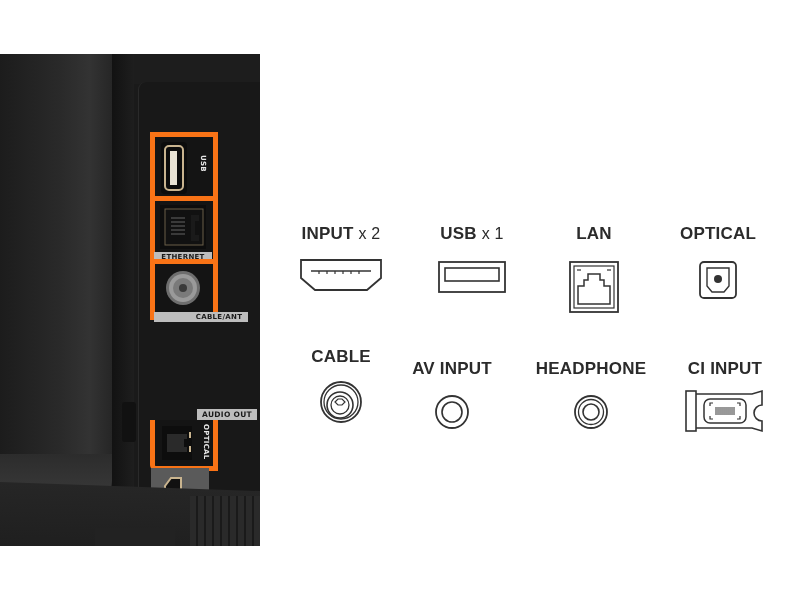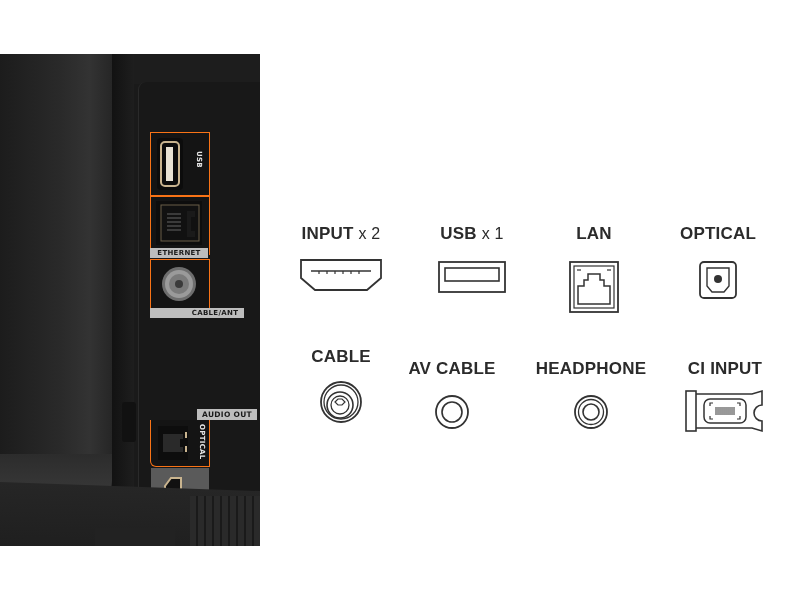--- a/index.html
+++ b/index.html
@@ -46,21 +46,21 @@
     .base-ribs {
       position: absolute; left: 190px; top: 442px; width: 70px; height: 50px;
       background: repeating-linear-gradient(90deg, #2a2a2a 0 6px, #1a1a1a 6px 8px);
     }
     .base-rect {
       position: absolute; left: 95px; top: 474px; width: 80px; height: 18px; background: #222;
     }
 
     
     .port-box {
-      position: absolute; border: 1px solid #f97316; background: #141414;
+      position: absolute; border: 5px solid #f97316; background: #141414;
     }
     .port-label {
       position: absolute; background: #bdbdbd; color: #1a1a1a; font-weight: bold;
       font-size: 7px; text-align: center; letter-spacing: 0.3px;
       font-family: "DejaVu Sans", sans-serif;
     }
     .vlabel {
       position: absolute; color: #e6e6e6; font-weight: bold; font-size: 7px;
       writing-mode: vertical-rl; font-family: "DejaVu Sans", sans-serif; letter-spacing: 0.3px;
     }
@@ -201,21 +201,21 @@
       <circle cx="22" cy="22" r="20" fill="none" stroke="#333" stroke-width="1.8"></circle>
       <circle cx="22" cy="22" r="17" fill="none" stroke="#333" stroke-width="1.3"></circle>
       <circle cx="21" cy="25" r="13" fill="none" stroke="#333" stroke-width="1.6"></circle>
       <circle cx="21" cy="25" r="9" fill="none" stroke="#333" stroke-width="1.3"></circle>
       <path d="M16 22 l3 -3 h4 l3 3 l-3 3 h-4 z" fill="none" stroke="#333" stroke-width="1.2"></path>
     </svg>
   </div>
 </div>
 
 <div class="grid-item" style="left:387px; top:359px;">
-  <div class="grid-label"><span>AV CABLE</span></div>
+  <div class="grid-label"><span>AV INPUT</span></div>
   <div class="grid-icon" style="top:34px;">
     <svg width="38" height="38">
       <circle cx="19" cy="19" r="16" fill="none" stroke="#333" stroke-width="1.8"></circle>
       <circle cx="19" cy="19" r="10" fill="none" stroke="#333" stroke-width="1.6"></circle>
     </svg>
   </div>
 </div>
 
 <div class="grid-item" style="left:526px; top:359px;">
   <div class="grid-label"><span>HEADPHONE</span></div>

